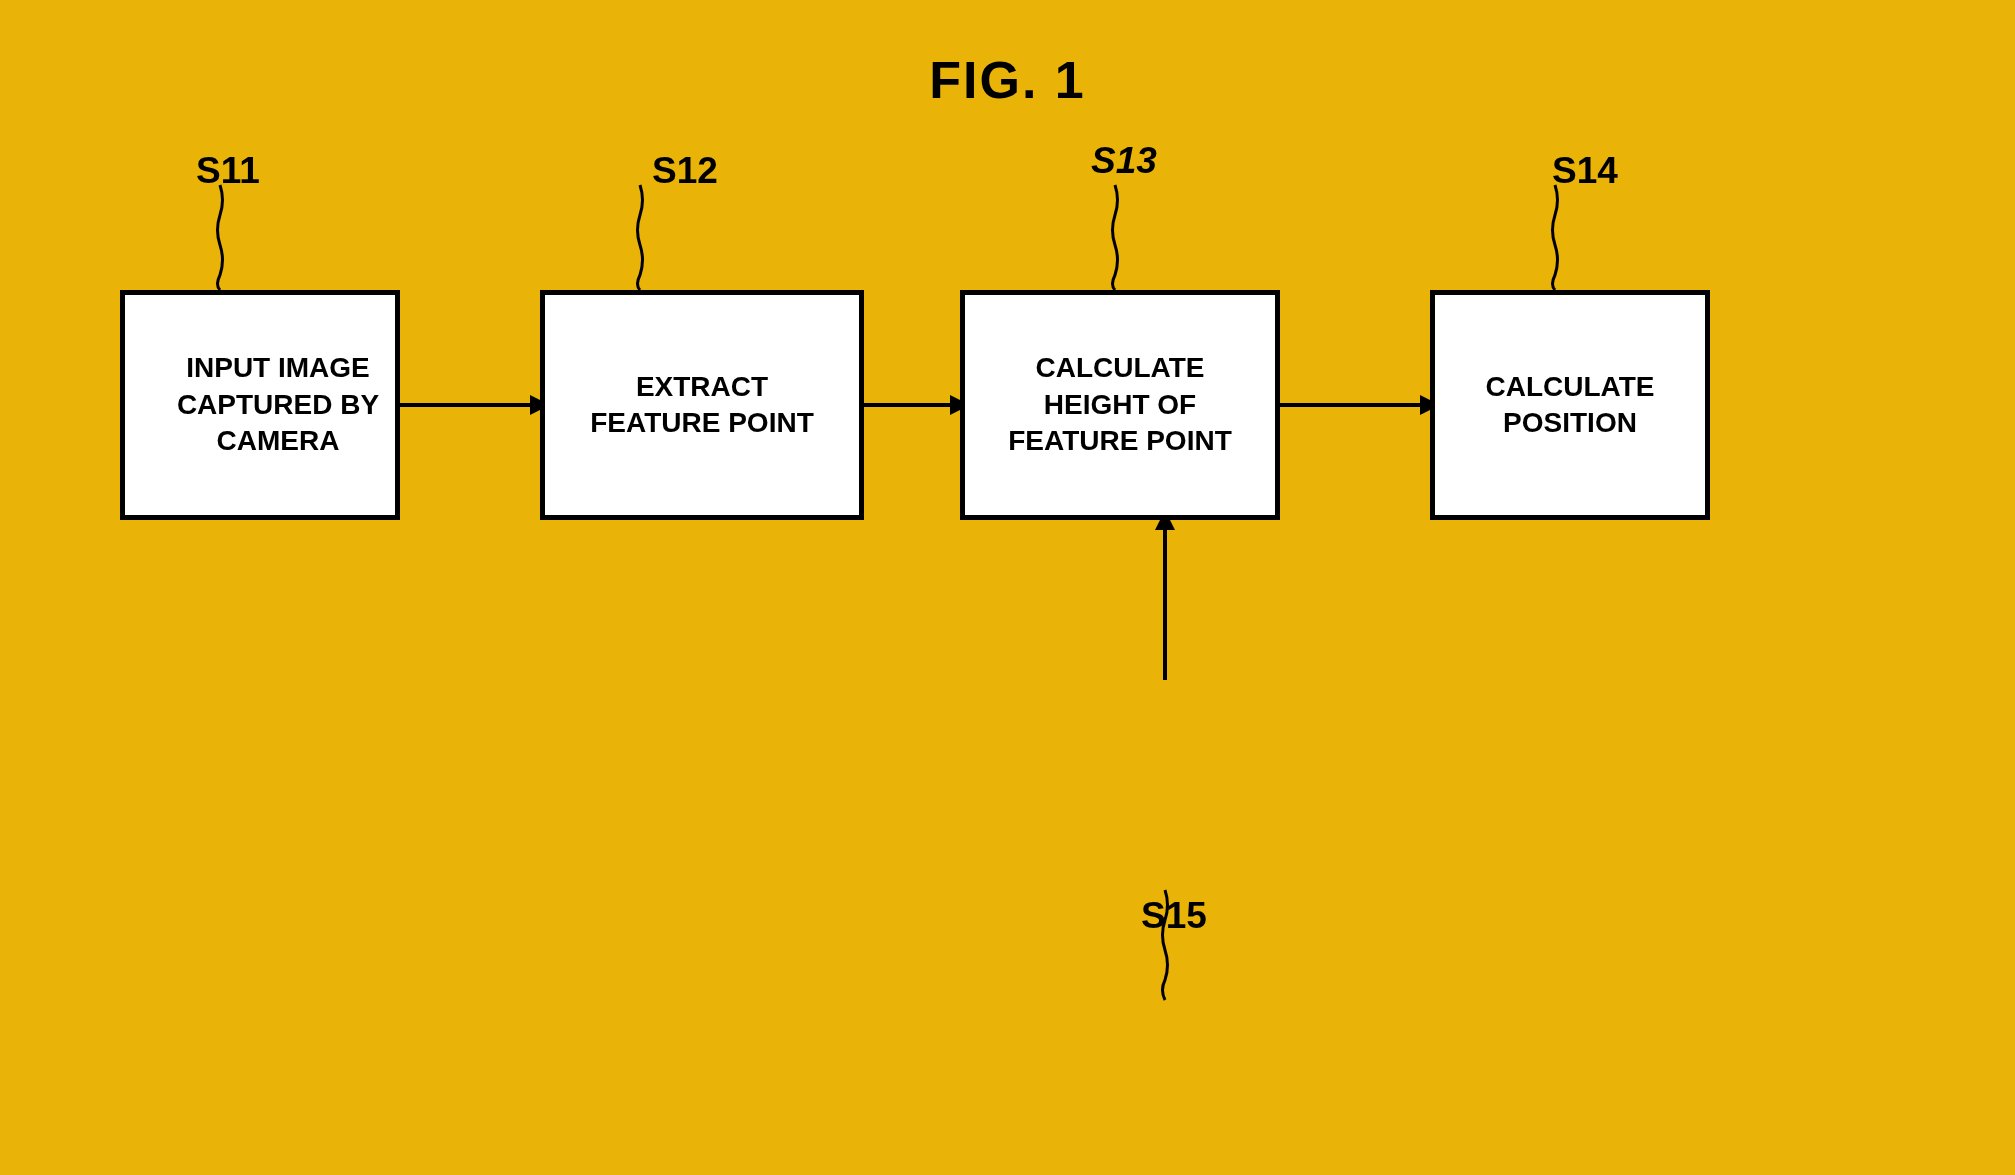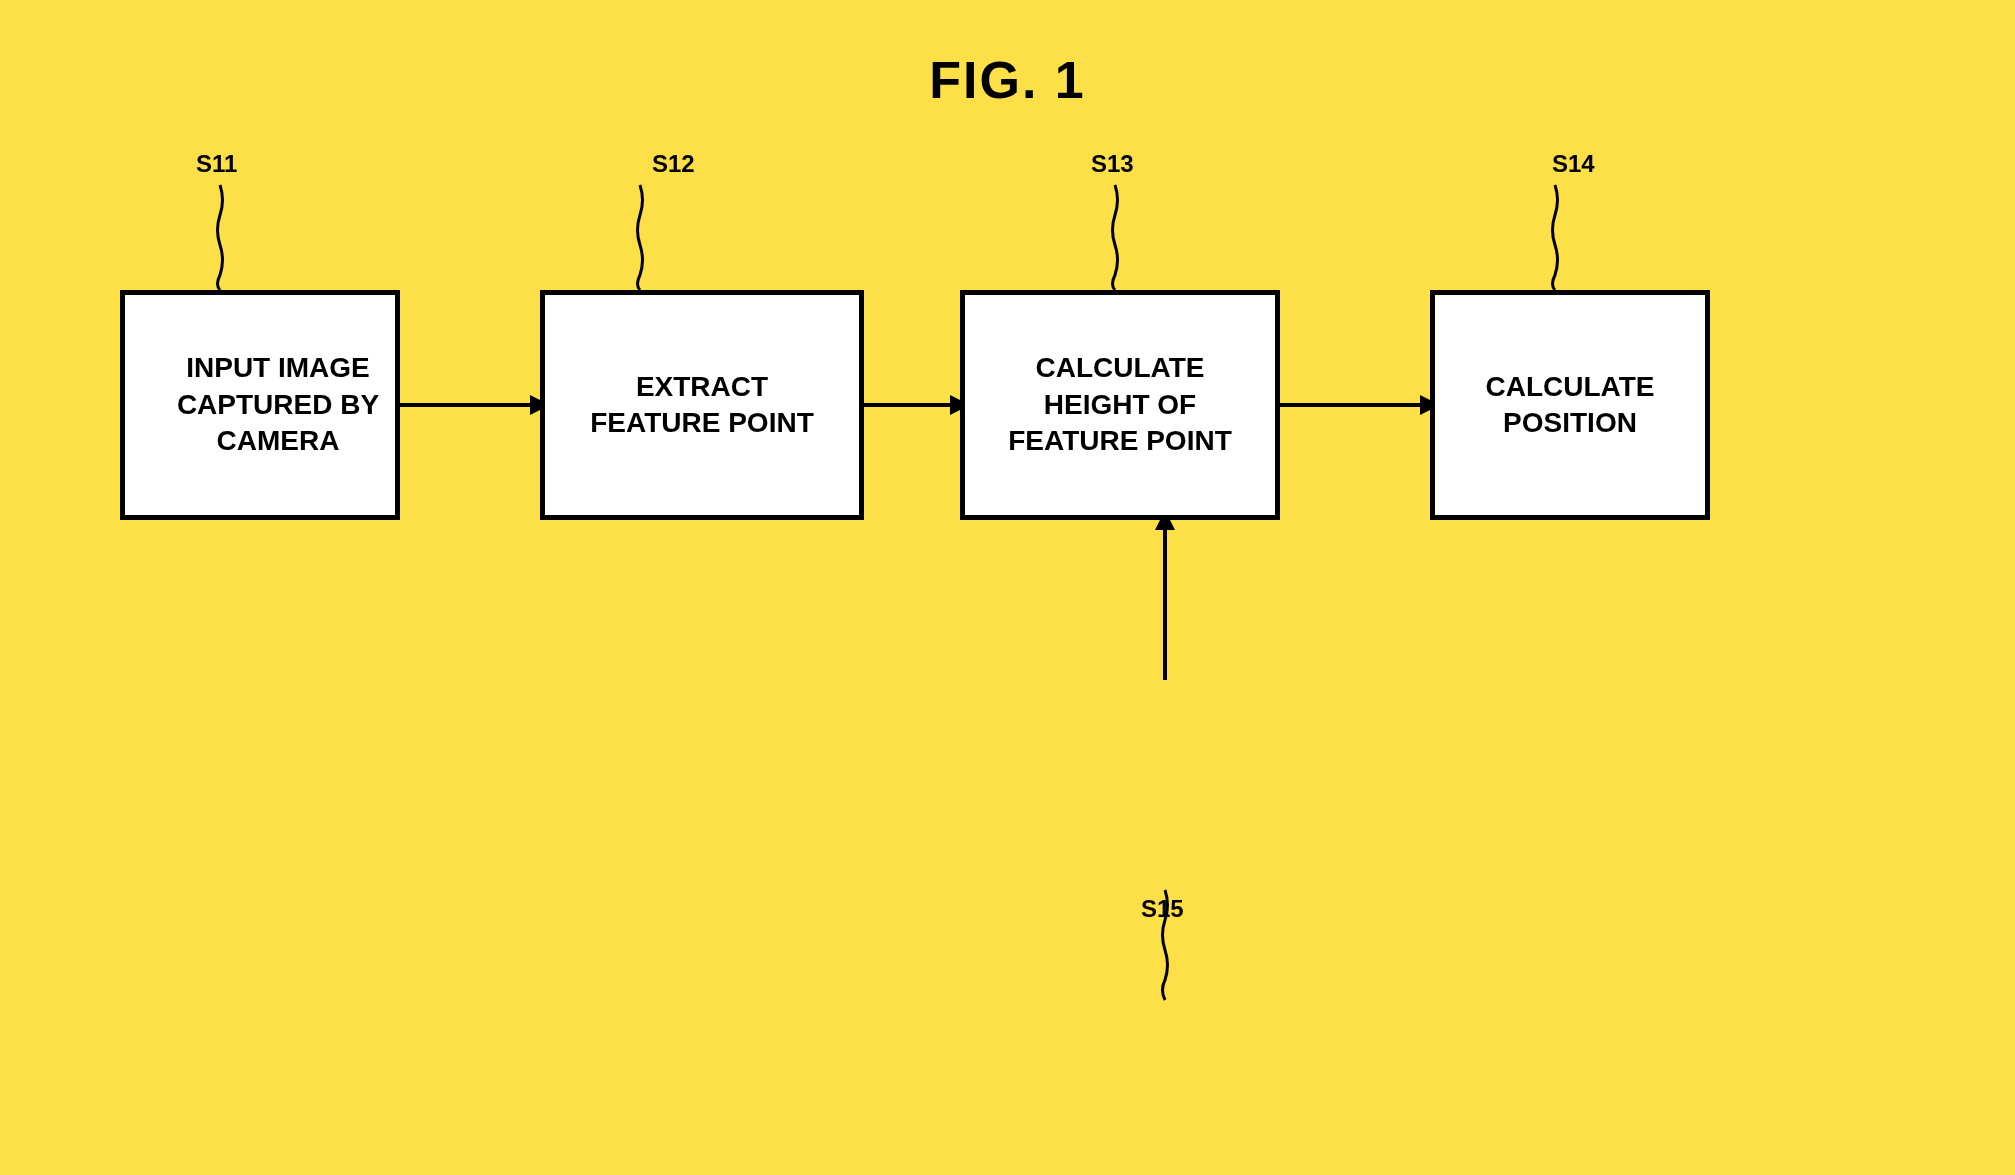--- a/index.html
+++ b/index.html
@@ -9,21 +9,21 @@
       height: 1175px;
       background: #ffffff;
       font-family: Arial, sans-serif;
       overflow: hidden;
     }
 
     .diagram-container {
       width: 2015px;
       height: 1175px;
       position: relative;
-      background: #fde047;
+      background: #eab308;
     }
 
     .fig-title {
       text-align: center;
       font-size: 52px;
       font-weight: bold;
       padding-top: 50px;
       letter-spacing: 2px;
     }
 
@@ -37,21 +37,21 @@
       text-align: center;
       font-size: 28px;
       font-weight: bold;
       line-height: 1.3;
       background: #fff;
     }
 
     
     .step-label {
       position: absolute;
-      font-size: 24px;
+      font-size: 37px;
       font-weight: bold;
     }
 
     
     .arrows-svg {
       position: absolute;
       top: 0;
       left: 0;
       width: 2015px;
       height: 1175px;
@@ -85,21 +85,21 @@
 
     <path d="M 1115 185 Q 1120 200 1115 215 Q 1110 230 1115 245 Q 1120 260 1115 275 Q 1110 285 1115 290" stroke="#000" stroke-width="3" fill="none"></path>
 
     <path d="M 1555 185 Q 1560 200 1555 215 Q 1550 230 1555 245 Q 1560 260 1555 275 Q 1550 285 1555 290" stroke="#000" stroke-width="3" fill="none"></path>
 
     <path d="M 1165 890 Q 1170 905 1165 920 Q 1160 935 1165 950 Q 1170 965 1165 980 Q 1160 990 1165 1000" stroke="#000" stroke-width="3" fill="none"></path>
   </svg>
 
   <div class="step-label" style="left: 196px; top: 150px;">S11</div>
   <div class="step-label" style="left: 616px; top: 150px; margin-left: 36px;">S12</div>
-  <div class="step-label" style="left: 1091px; top: 150px;">S13</div>
+  <div class="step-label" style="left: 1091px; top: 140px; font-style: italic;">S13</div>
   <div class="step-label" style="left: 1552px; top: 150px;">S14</div>
   <div class="step-label" style="left: 1141px; top: 895px;">S15</div>
 
   <div class="flow-box" style="left: 120px; top: 290px; width: 280px; height: 230px; padding-left: 36px;">
     <span>INPUT IMAGE<br>CAPTURED BY<br>CAMERA</span>
   </div>
 
   <div class="flow-box" style="left: 540px; top: 290px; width: 324px; height: 230px;">
     <span>EXTRACT<br>FEATURE POINT</span>
   </div>

